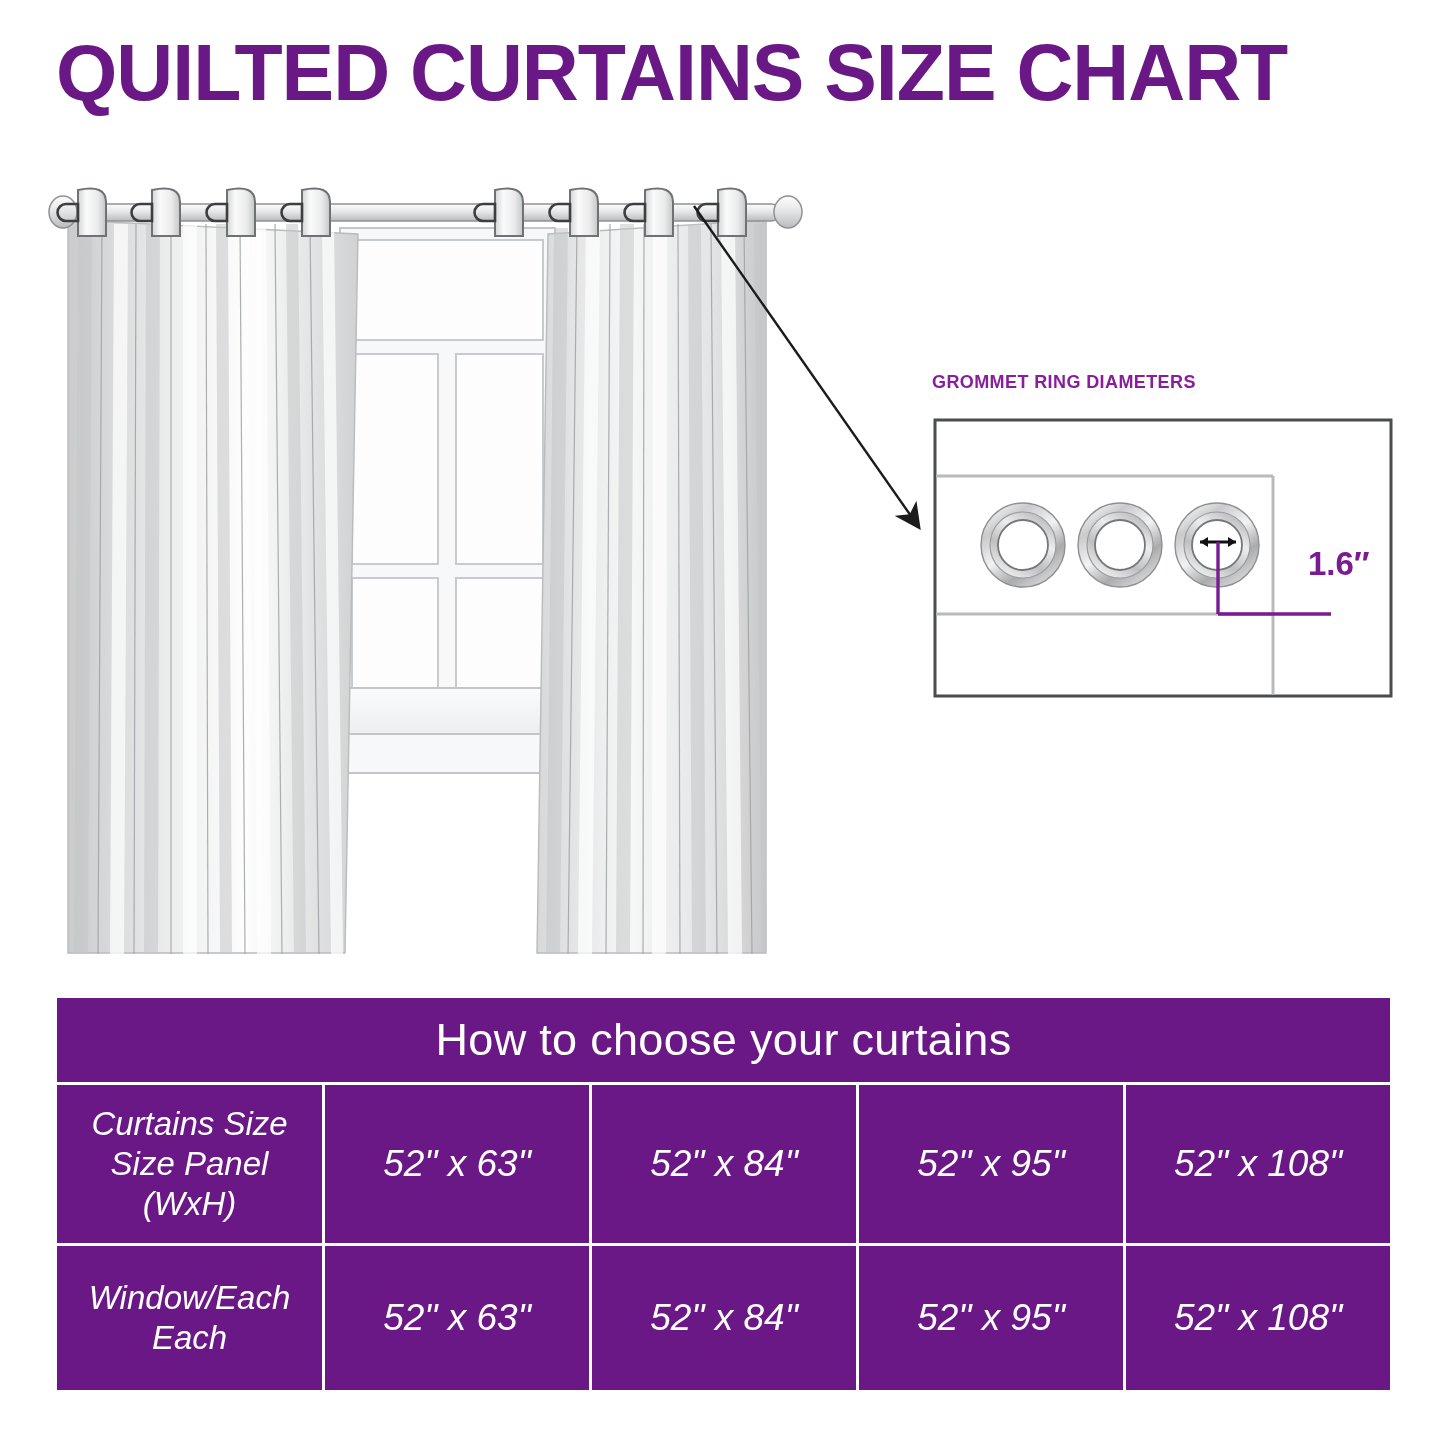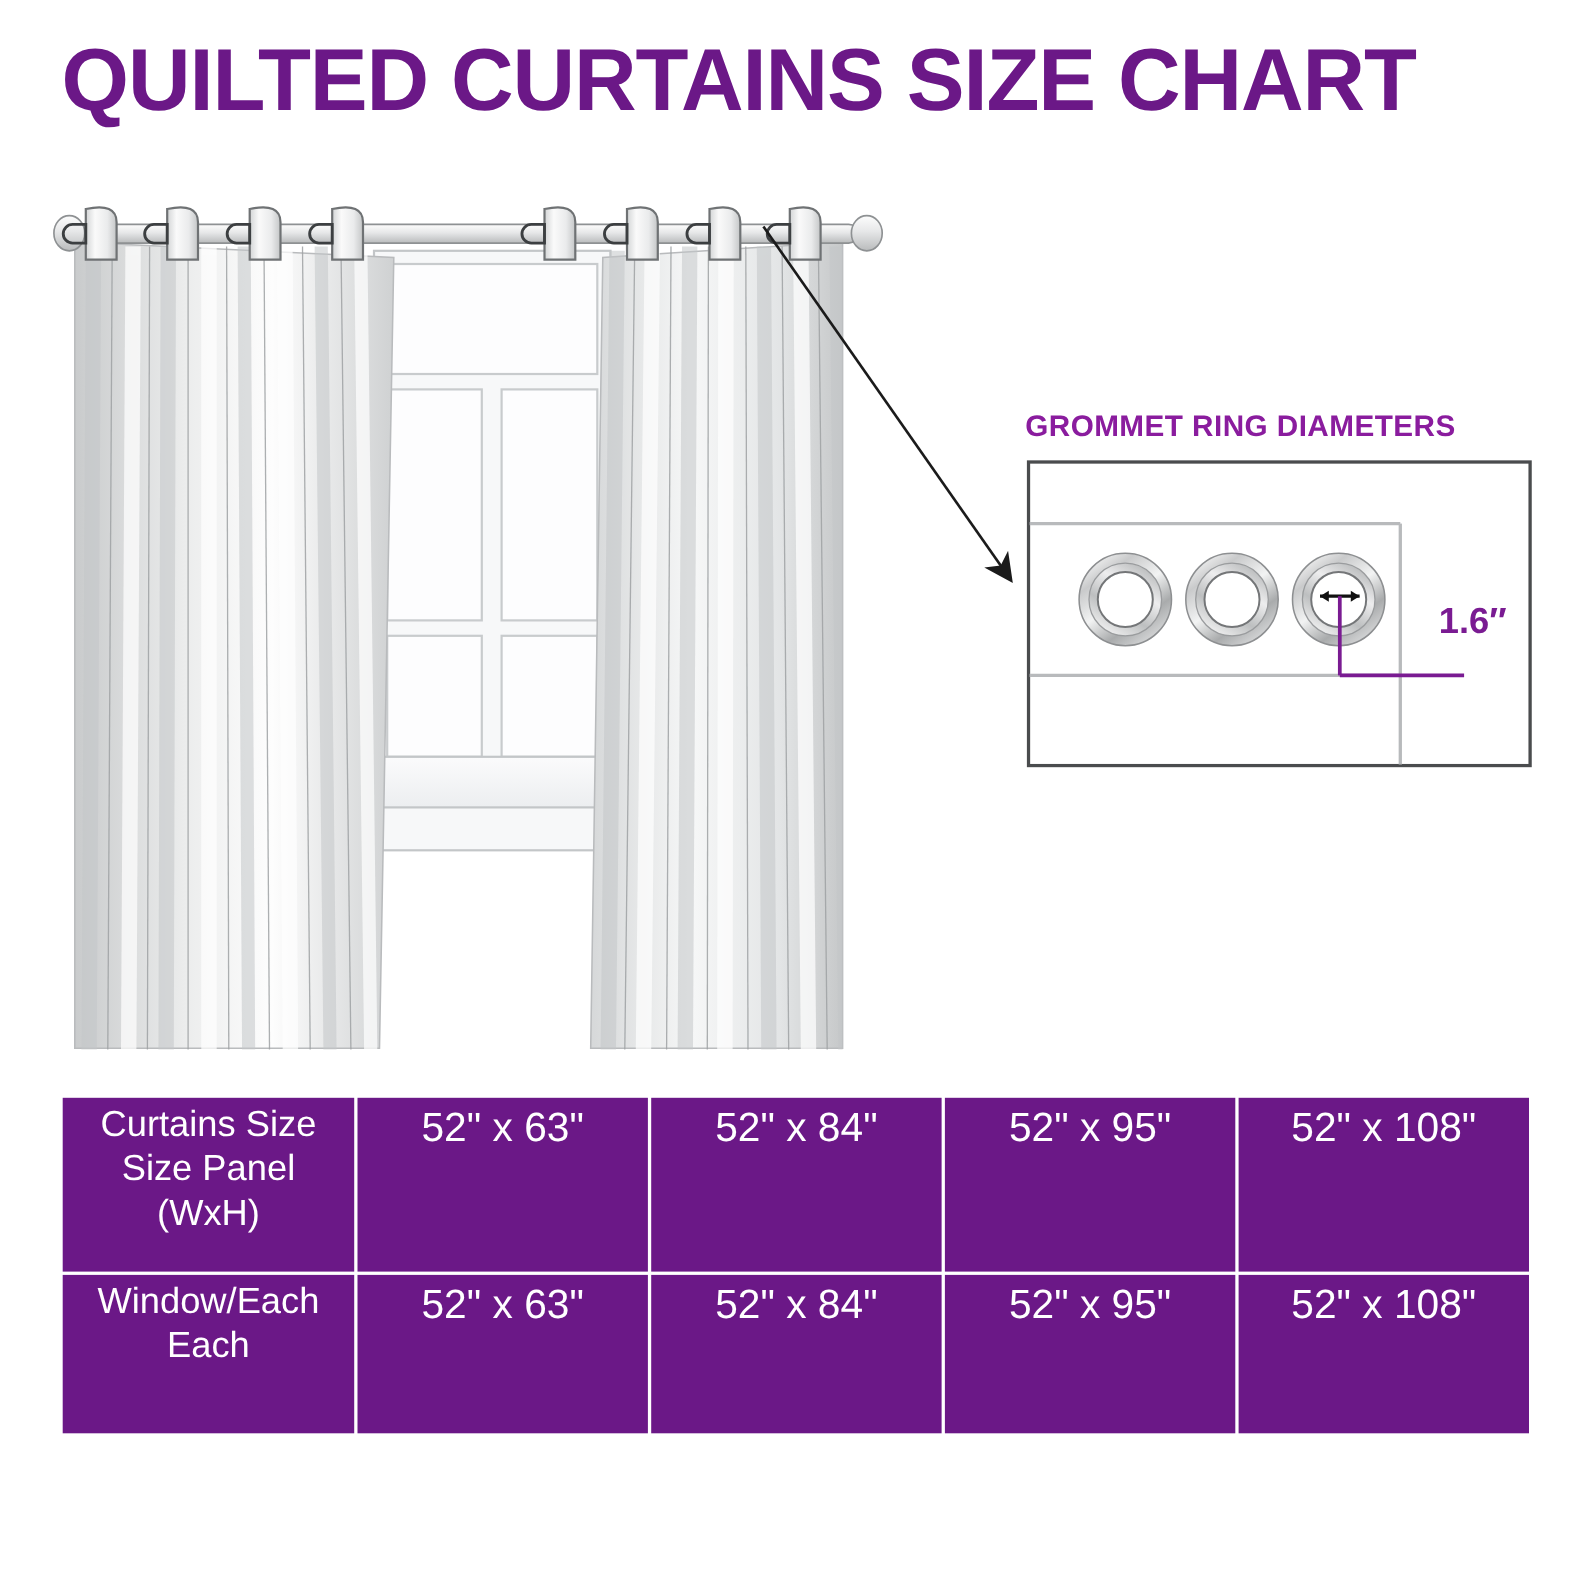--- a/index.html
+++ b/index.html
@@ -59,21 +59,21 @@
     width: 510px;
     height: 360px;
   }
   #grommet-heading {
     position: absolute;
     left: 32px;
     top: 12px;
     color: #8A1C9E;
     font-family: "Liberation Sans", sans-serif;
     font-weight: bold;
-    font-size: 27px;
+    font-size: 18px;
     letter-spacing: 0.4px;
     white-space: nowrap;
     text-align: center;
   }
   #grommet-box {
     position: absolute;
     left: 33px;
     top: 58px;
     width: 460px;
     height: 280px;
@@ -129,28 +129,29 @@
     gap: 3px;
     flex: 1;
   }
   .table-row.row-panel { flex: 0 0 158px; }
   .table-row.row-window { flex: 0 0 144px; }
 
   .cell {
     background: #6B1887;
     color: #ffffff;
     display: flex;
-    align-items: flex-start;
+    align-items: center;
     justify-content: center;
     text-align: center;
     font-family: "Liberation Sans", sans-serif;
     font-size: 34px;
     line-height: 1.22;
     padding: 4px 6px;
     box-sizing: border-box;
+    font-style: italic;
   }
   .cell.label-cell {
     flex: 0 0 265px;
     font-size: 33px;
   }
   .cell.value-cell {
     flex: 1 1 0;
     font-size: 37px;
     white-space: nowrap;
   }
@@ -362,20 +363,21 @@
           <line x1="285" y1="196" x2="398" y2="196"></line>
         </g>
       </svg>
     </div>
 
     <div id="dimension-label">1.6″</div>
   </div>
 
   <div id="size-table">
 
+    <div id="table-header">How to choose your curtains</div>
 
     <div class="table-row row-panel">
       <div class="cell label-cell">
         <span>
           <span>Curtains Size</span><br>
           <span>Size Panel</span><br>
           <span>(WxH)</span>
         </span>
       </div>
       <div class="cell value-cell">52" x 63"</div>

